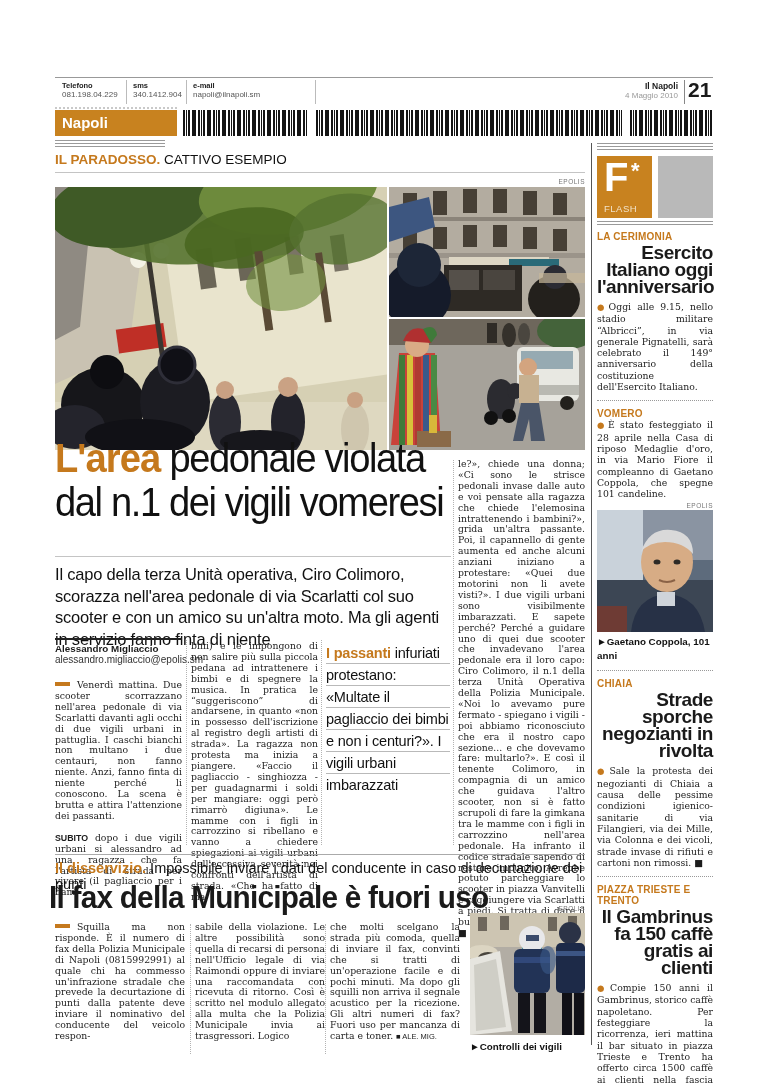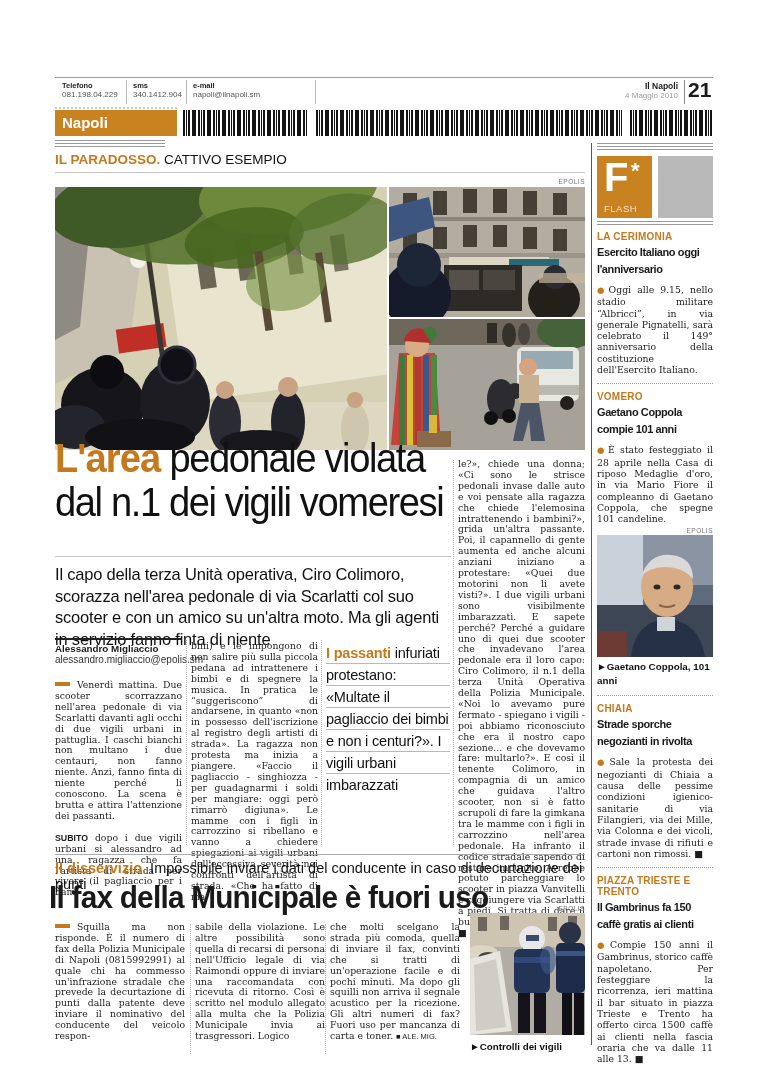--- a/index.html
+++ b/index.html
@@ -27,21 +27,21 @@
   .standfirst{font-size:17px;line-height:21.5px;color:#111;letter-spacing:-0.2px;transform:scaleX(0.97);transform-origin:left top;}
   .byline{border-top:2px solid #222;padding-top:3px;}
   .byline .name{font-size:9.8px;font-weight:bold;}
   .byline .mail{font-size:10px;color:#333;text-align:right;}
   .pullquote{font-size:14.5px;line-height:22px;letter-spacing:-0.2px;color:#111;
      background-image:repeating-linear-gradient(to bottom,transparent 0 21px,#b9b9b9 21px 22px);}
   .pullquote .lead{color:var(--accent);font-weight:bold;}
   .caption{font-size:9.8px;line-height:13.5px;font-weight:bold;color:#111;}
   .credit{font-size:6.5px;color:#777;letter-spacing:0.5px;text-align:right;}
   .sb-kicker{font-size:10px;font-weight:bold;color:var(--accent);letter-spacing:0.2px;}
-  .sb-title{font-size:11px;line-height:17px;font-weight:bold;letter-spacing:-0.4px;margin:2px 0 6px;}
+  .sb-title{font-size:19px;line-height:17px;font-weight:bold;letter-spacing:-0.4px;margin:2px 0 6px;text-align:right;}
   .sb-body{font-family:"DejaVu Serif",serif;font-size:9.3px;line-height:11.3px;text-align:justify;color:#1c1c1c;}
   .fbox{background:var(--box);color:#fff;position:relative;}
   .fbox .bigF{font-size:40px;font-weight:bold;line-height:34px;position:absolute;left:7px;top:4px;}
   .fbox .star{font-size:22px;font-weight:bold;position:absolute;left:34px;top:2px;}
   .fbox .flash{position:absolute;left:7px;bottom:4px;font-size:9.5px;letter-spacing:0.5px;color:#f2e2c8;}
   .kickerline{font-size:13.5px;color:#111;}
   h2.bottom-headline{font-size:31px;font-weight:bold;letter-spacing:-0.8px;transform:scaleX(0.96);transform-origin:left top;white-space:nowrap;}
   .bt-kicker{font-size:14.5px;color:#111;}
   .sig{font-weight:normal;font-family:"Liberation Sans",sans-serif;font-size:7.5px;}
   svg{display:block;}
@@ -294,21 +294,20 @@
 
     <div>
       <div class="sb-kicker">LA CERIMONIA</div>
       <div class="sb-title">Esercito Italiano oggi l'anniversario</div>
       <div class="sb-body"><span class="bullet">●</span><span>Oggi alle 9.15, nello stadio militare “Albricci”, in via generale Pignatelli, sarà celebrato il 149° anniversario della costituzione dell'Esercito Italiano.</span></div>
       <div class="dotsep" style="margin:8px 0 7px;"></div>
     </div>
 
     <div>
       <div class="sb-kicker">VOMERO</div>
-      <div class="sb-title">Gaetano Coppola compie 101 anni</div>
       <div class="sb-body"><span class="bullet">●</span><span>È stato festeggiato il 28 aprile nella Casa di riposo Medaglie d'oro, in via Mario Fiore il compleanno di Gaetano Coppola, che spegne 101 candeline.</span></div>
       <div class="credit" style="margin-top:3px;">EPOLIS</div>
       <div style="width:116px;height:122px;overflow:hidden;margin-top:1px;">
         <svg width="116" height="122" viewBox="0 0 116 122">
           <rect width="116" height="122" fill="#5d6b7c"></rect>
           <rect x="0" y="0" width="46" height="70" fill="#c9d2da"></rect>
           <rect x="46" y="0" width="70" height="50" fill="#8a94a2"></rect>
           <rect x="0" y="70" width="116" height="52" fill="#3c4654"></rect>
           <ellipse cx="70" cy="52" rx="26" ry="30" fill="#d7ac85"></ellipse>
           <path d="M44 42 Q52 18 74 20 Q96 22 96 44 Q86 32 68 32 Q52 32 44 42 Z" fill="#d9d9d9"></path>

